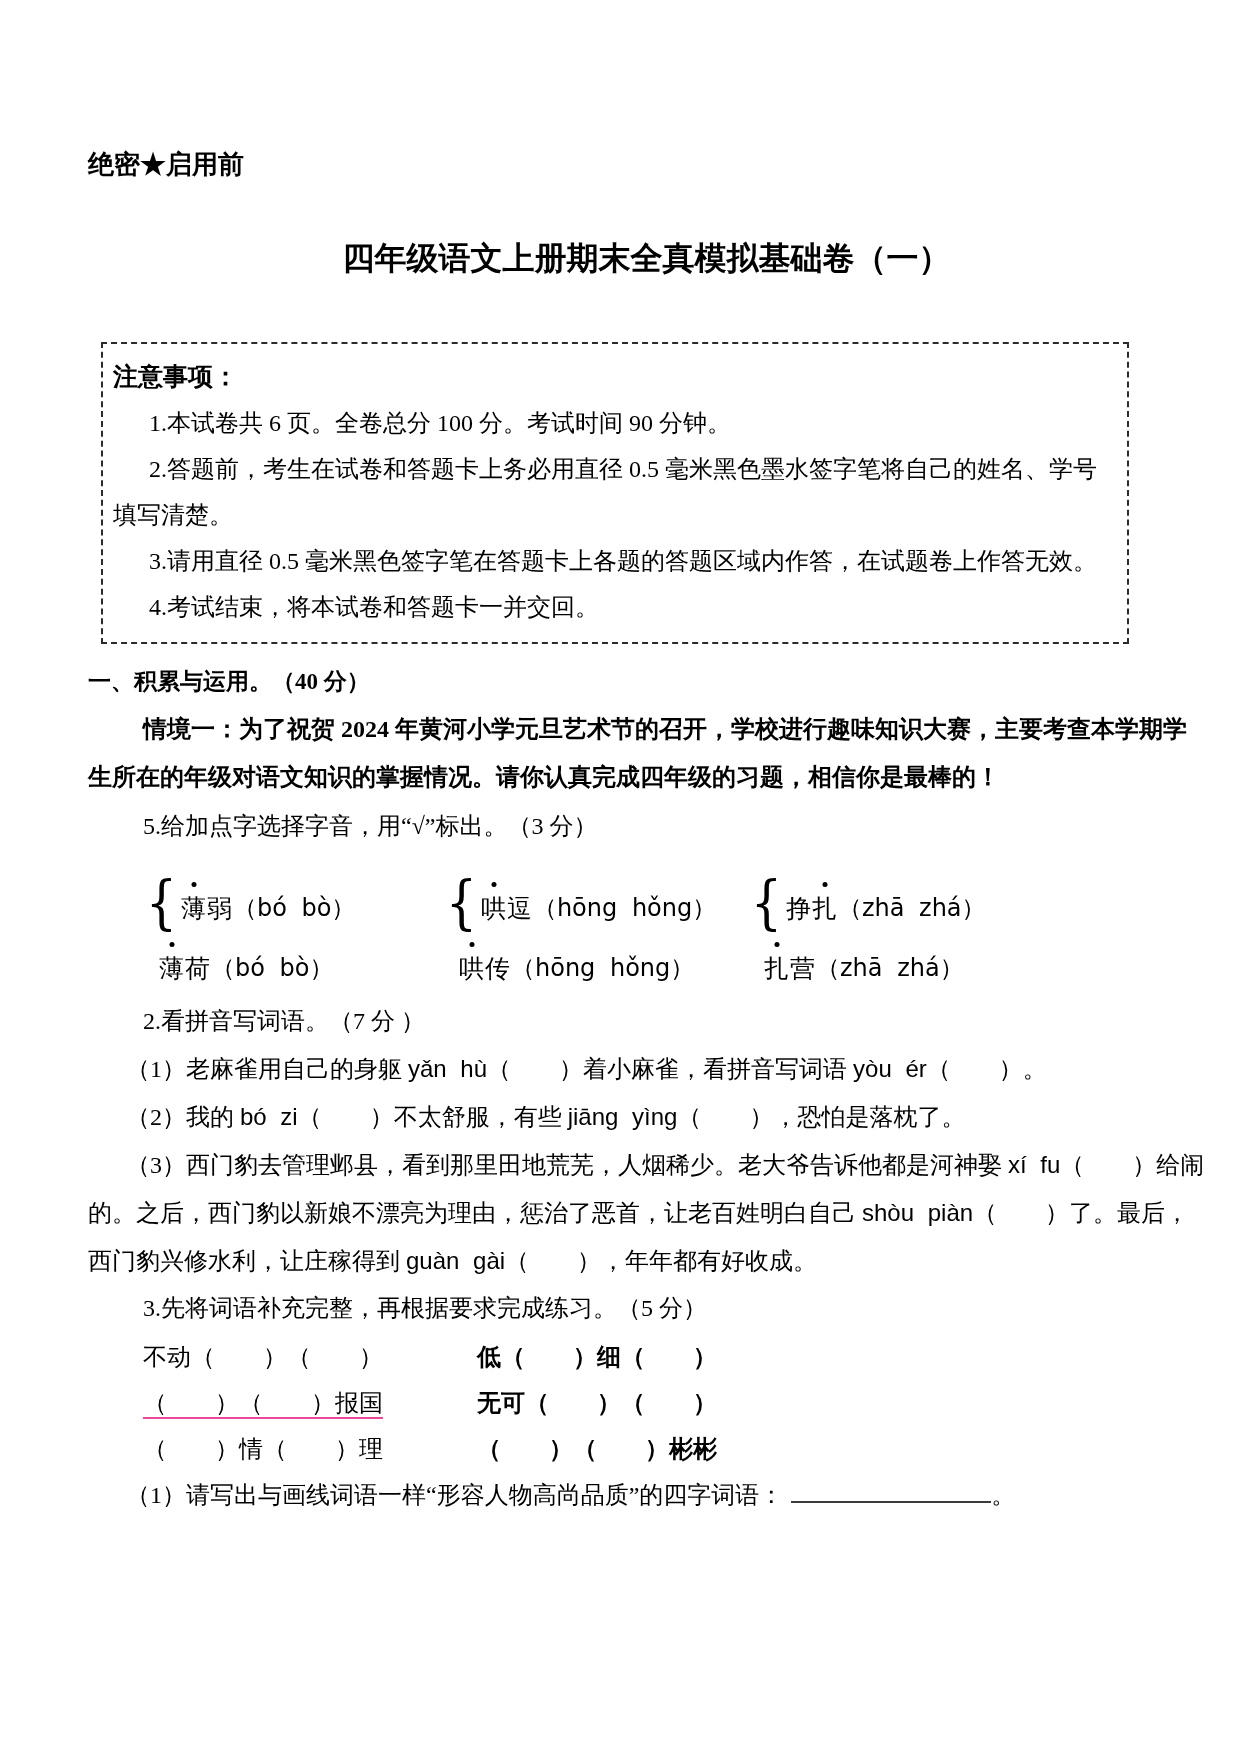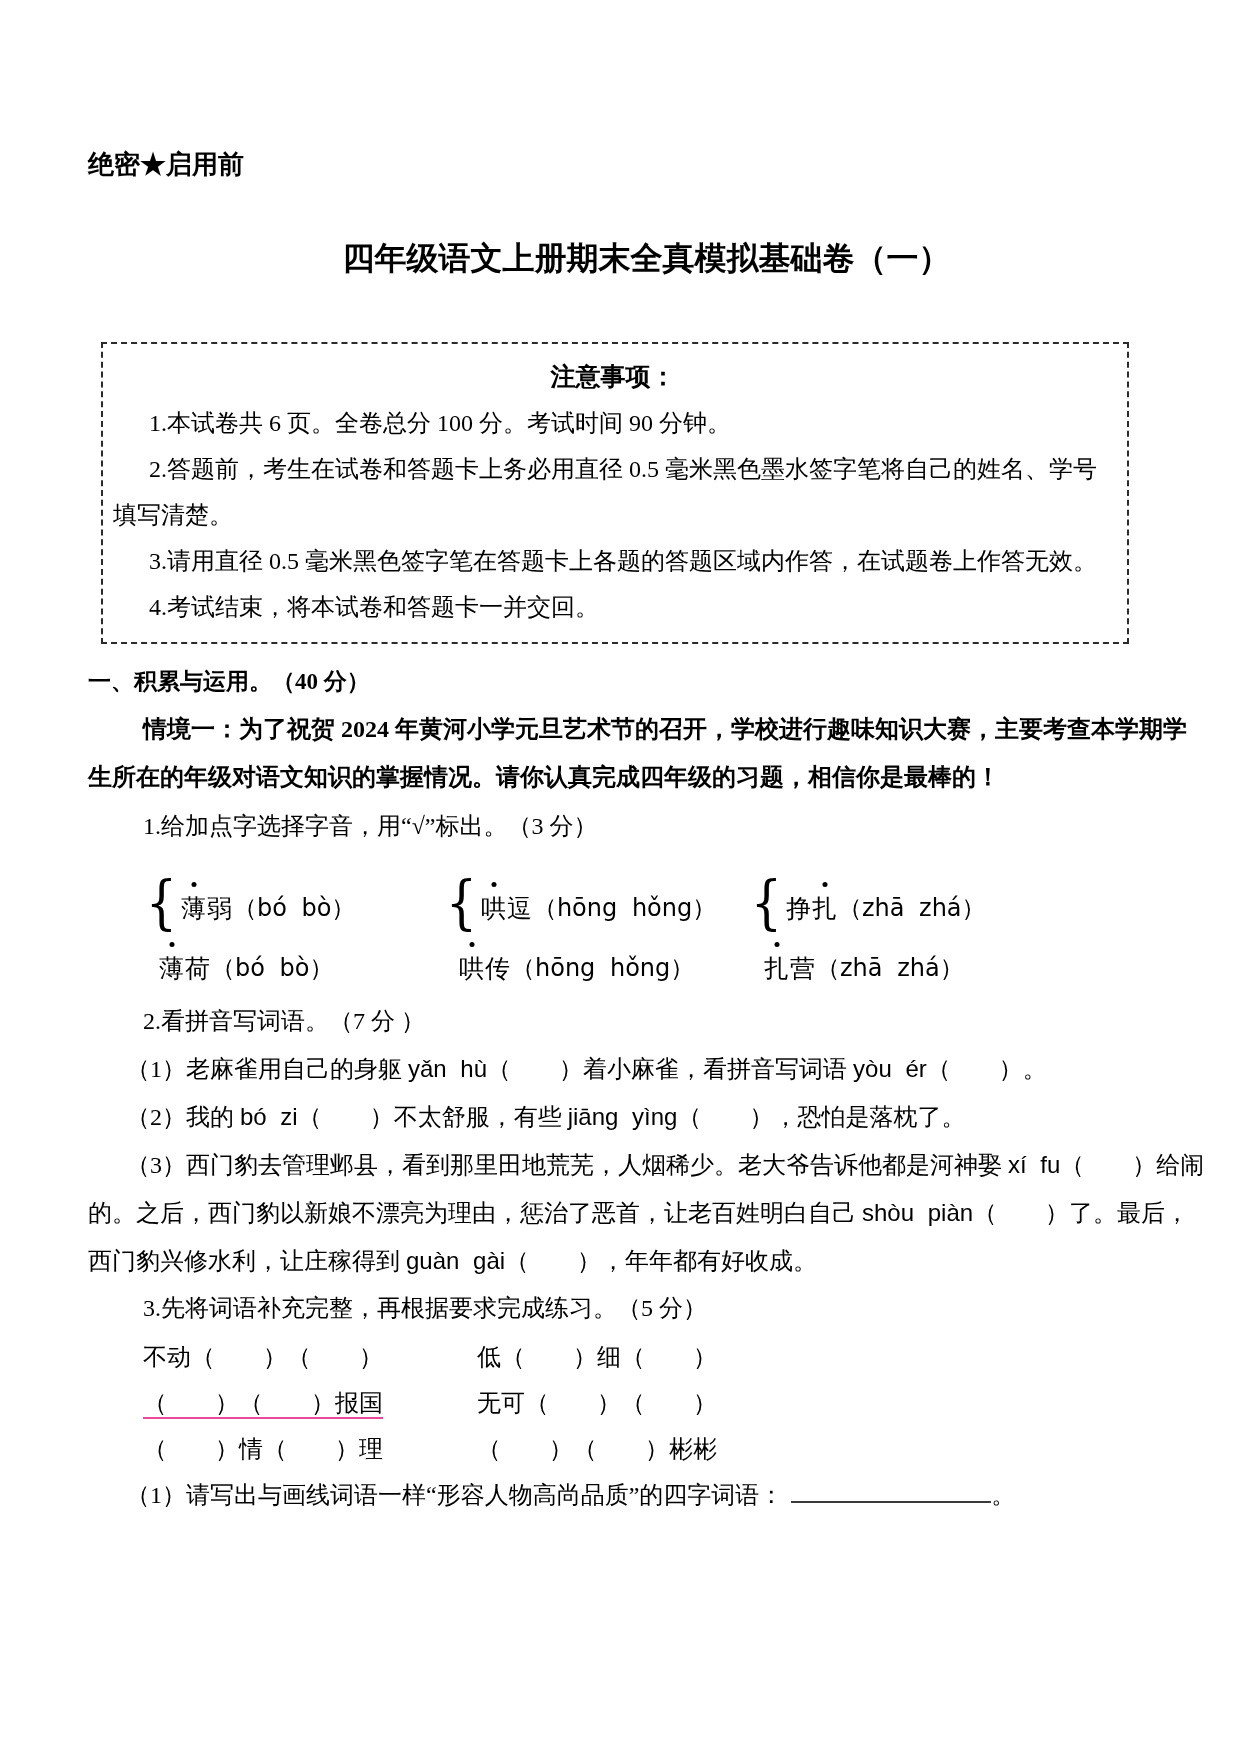--- a/index.html
+++ b/index.html
@@ -9,21 +9,21 @@
     font-size:24px;overflow:hidden;
   }
   .content{padding:148px 36px 0 88px;}
   .classified{font-weight:bold;font-size:26px;line-height:34px;}
   .title{font-size:32px;font-weight:bold;text-align:center;margin-top:54px;line-height:44px;}
   .notice-box{
     margin:62px 0 0 13px;width:1000px;
     border:2px dashed #2b2b2b;
     padding:10px 14px 12px 10px;
   }
-  .notice-heading{font-weight:bold;font-size:25px;line-height:46px;text-align:center;}
+  .notice-heading{font-weight:bold;font-size:25px;line-height:46px;}
   .notice-item{margin:0;text-indent:36px;line-height:46px;}
   .sec-heading{font-weight:bold;font-size:23px;margin-top:15px;line-height:46px;}
   .scenario{font-weight:bold;margin:0;text-indent:55px;line-height:48px;}
   .stem{margin:0;text-indent:55px;line-height:47px;}
   .stem-q1{margin-top:2px;}
   .py-row{display:flex;align-items:flex-end;}
   .row1{padding-left:55px;margin-top:12px;height:62px;}
   .row2{padding-left:71px;margin-top:28px;margin-bottom:14px;}
   .entry{display:flex;align-items:flex-end;}
   .e1{width:300px;}
@@ -41,21 +41,21 @@
     transform:translateX(-50%);
     width:5px;height:5px;background:#000;border-radius:50%;
   }
   .pinyin{font-family:"DejaVu Sans","Liberation Sans",sans-serif;font-size:24px;word-spacing:7px;}
   .q2-item{margin:0;text-indent:38px;line-height:47px;}
   .seg-zh{font-family:"Liberation Serif","DejaVu Serif",serif;}
   .seg-py{font-family:Liberation Sans, sans-serif;font-size:24px;word-spacing:7px;}
   .fill-grid{margin-top:2px;}
   .fill-row{display:flex;line-height:46px;}
   .fl{width:334px;margin-left:55px;}
-  .fr{flex:1;}
+  .fr{flex:1;font-weight:bold;}
   .underlined{border-bottom:2px solid #ec4899;padding-bottom:1px;}
   .q3-sub{margin:0;text-indent:38px;line-height:47px;}
   .blank-line{
     display:inline-block;width:200px;height:5px;
     border-bottom:2px solid #3a3a3a;margin-left:8px;
   }
 </style>
 </head>
 <body>
 
@@ -70,21 +70,21 @@
     <p class="notice-item">1.本试卷共 6 页。全卷总分 100 分。考试时间 90 分钟。</p>
     <p class="notice-item">2.答题前，考生在试卷和答题卡上务必用直径 0.5 毫米黑色墨水签字笔将自己的姓名、学号填写清楚。</p>
     <p class="notice-item">3.请用直径 0.5 毫米黑色签字笔在答题卡上各题的答题区域内作答，在试题卷上作答无效。</p>
     <p class="notice-item">4.考试结束，将本试卷和答题卡一并交回。</p>
   </div>
 
   <div class="sec-heading">一、积累与运用。（40 分）</div>
 
   <p class="scenario">情境一：为了祝贺 2024 年黄河小学元旦艺术节的召开，学校进行趣味知识大赛，主要考查本学期学生所在的年级对语文知识的掌握情况。请你认真完成四年级的习题，相信你是最棒的！</p>
 
-  <p class="stem stem-q1">1.给加点字选择字音，用“√”标出。（3 分）</p>
+  <p class="stem stem-q1">5.给加点字选择字音，用“√”标出。（3 分）</p>
 
   <div class="py-row row1">
     <div class="entry e1">
       <span class="brace">{</span>
       <span class="word"><span></span><span class="dotchar">薄</span><span>弱</span></span>
       <span class="pinyin">（bó bò）</span>
     </div>
     <div class="entry e2">
       <span class="brace">{</span>
       <span class="word"><span></span><span class="dotchar">哄</span><span>逗</span></span>

